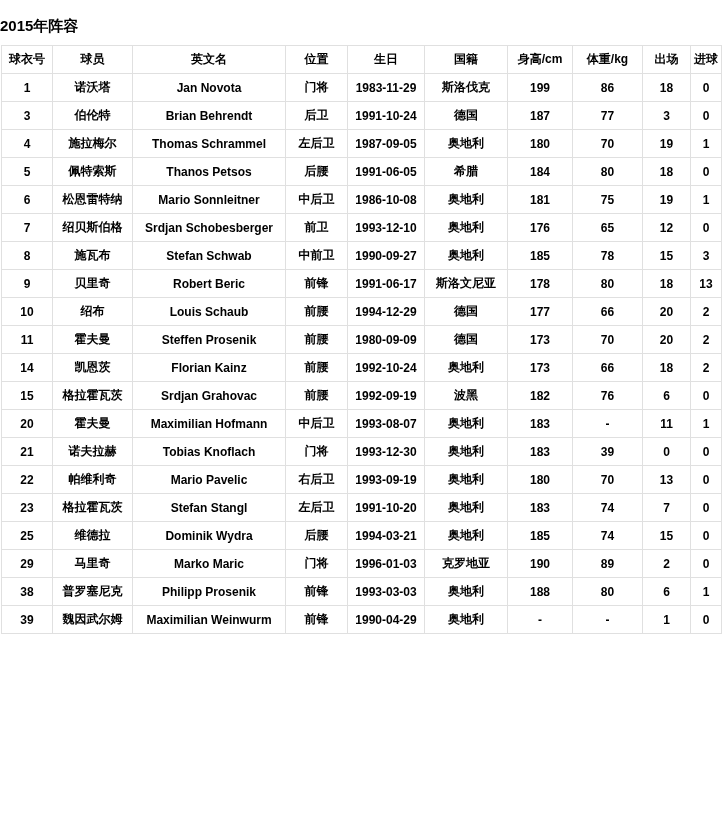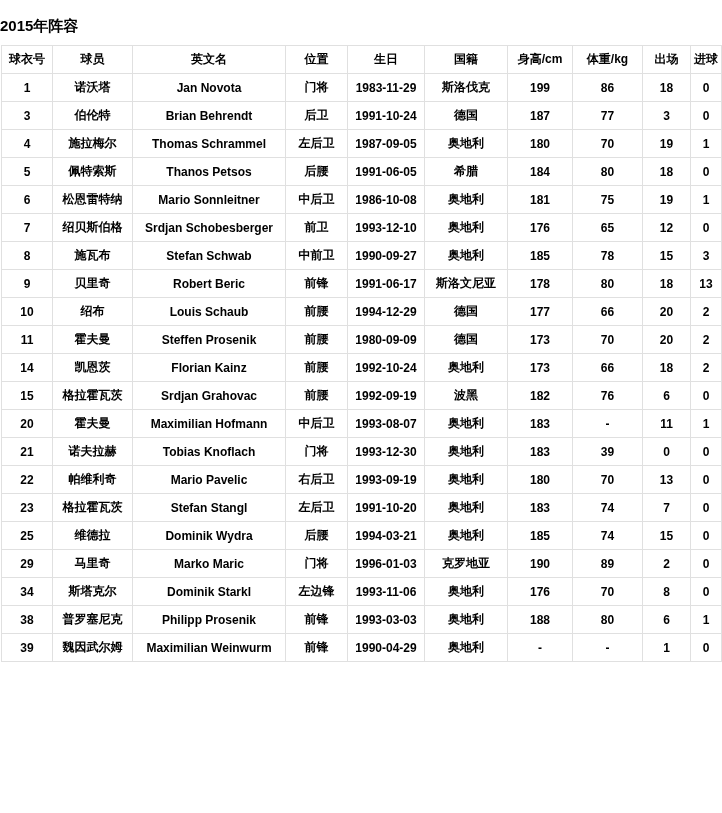--- a/index.html
+++ b/index.html
@@ -291,32 +291,20 @@
         <td>Marko Maric</td>
         <td>门将</td>
         <td>1996-01-03</td>
         <td>克罗地亚</td>
         <td>190</td>
         <td>89</td>
         <td>2</td>
         <td>0</td>
       </tr>
       <tr>
-        <td>34</td>
-        <td>斯塔克尔</td>
-        <td>Dominik Starkl</td>
-        <td>左边锋</td>
-        <td>1993-11-06</td>
-        <td>奥地利</td>
-        <td>176</td>
-        <td>70</td>
-        <td>8</td>
-        <td>0</td>
-      </tr>
-      <tr>
         <td>38</td>
         <td>普罗塞尼克</td>
         <td>Philipp Prosenik</td>
         <td>前锋</td>
         <td>1993-03-03</td>
         <td>奥地利</td>
         <td>188</td>
         <td>80</td>
         <td>6</td>
         <td>1</td>

